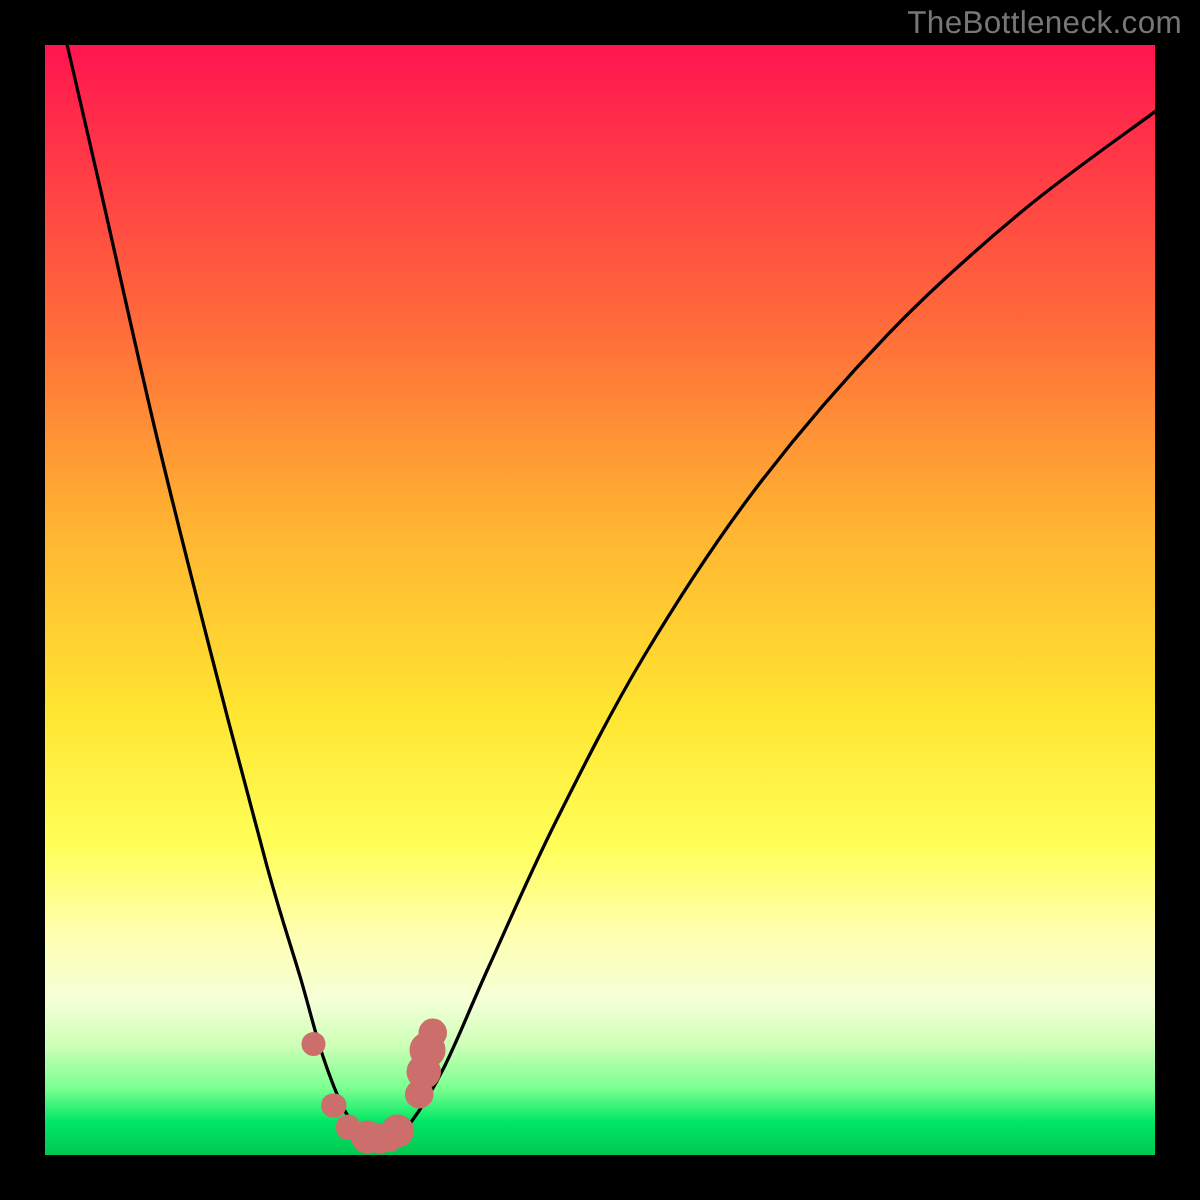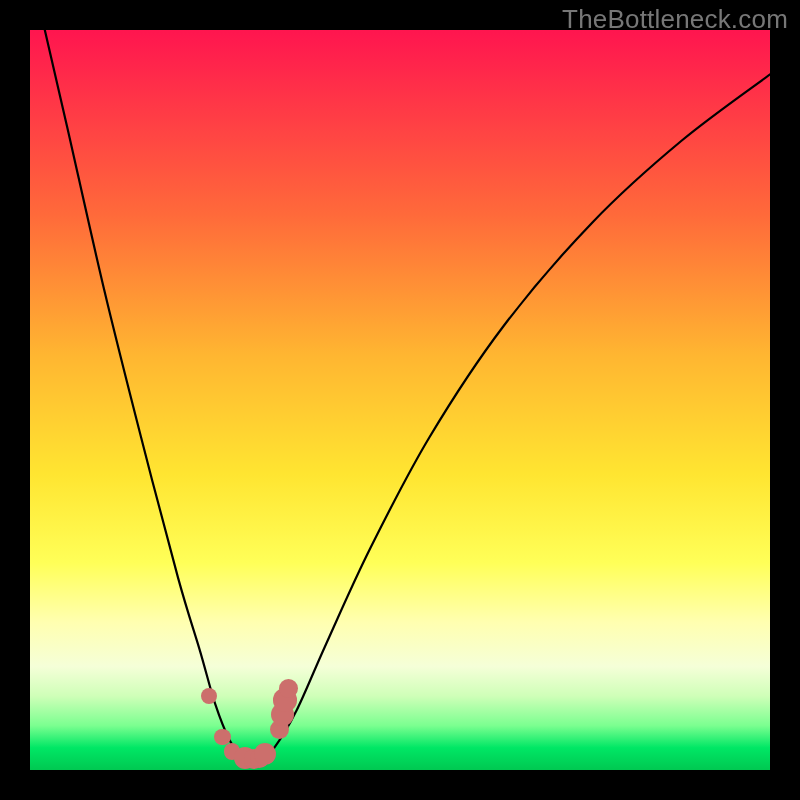--- a/index.html
+++ b/index.html
@@ -38,21 +38,21 @@
       #7bff90 94%,
       #00e765 97%,
       #00c851 100%
     );
   }
   .watermark {
     position: absolute;
     top: 4px;
     right: 12px;
     color: #777;
-    font-size: 26px;
+    font-size: 21px;
     font-weight: 500;
     letter-spacing: 0.2px;
     font-family: Arial, Helvetica, sans-serif;
   }
   svg.curve {
     position: absolute;
     left: 0;
     top: 0;
     width: 740px;
     height: 740px;

